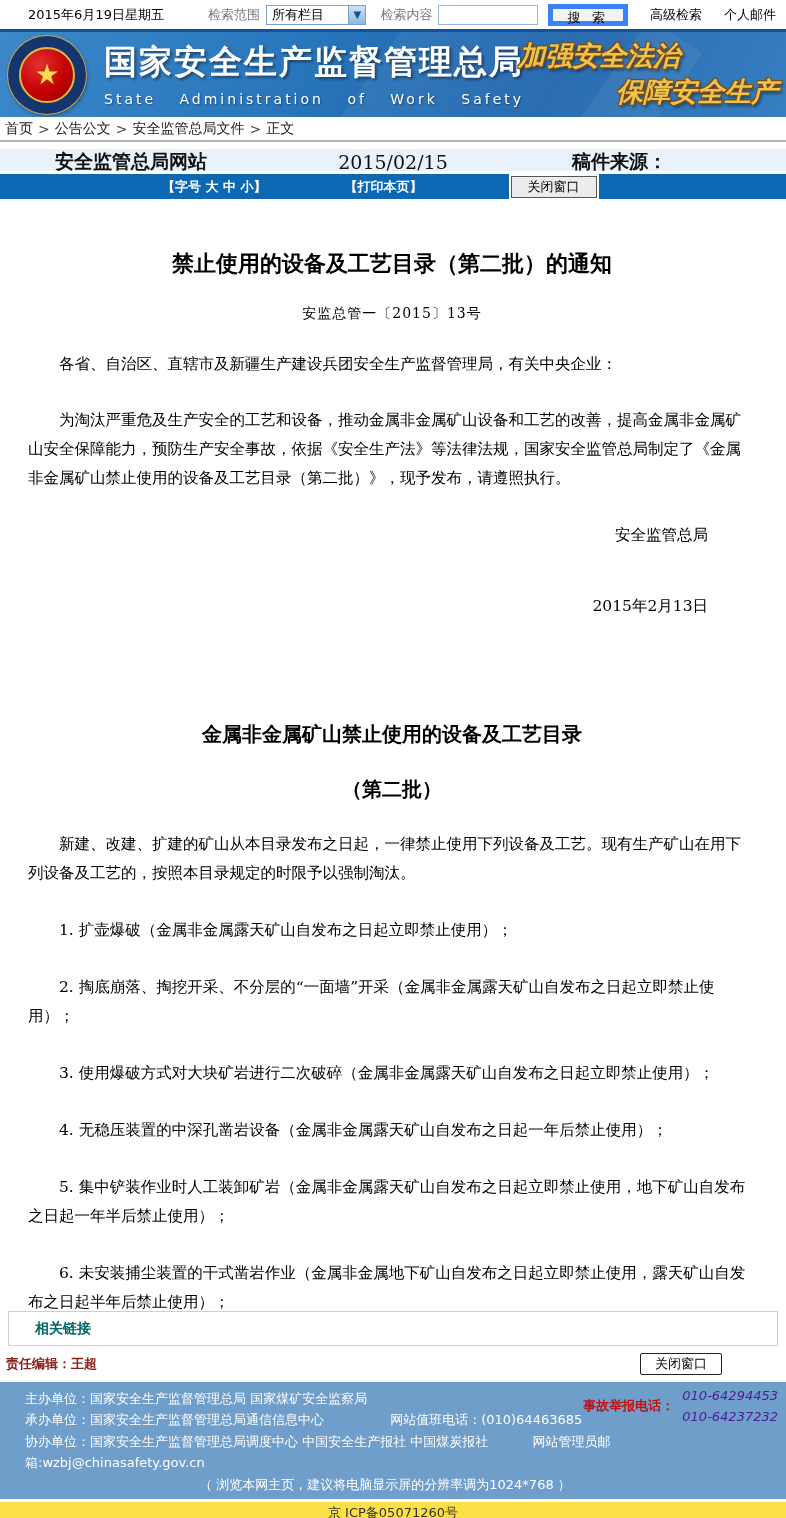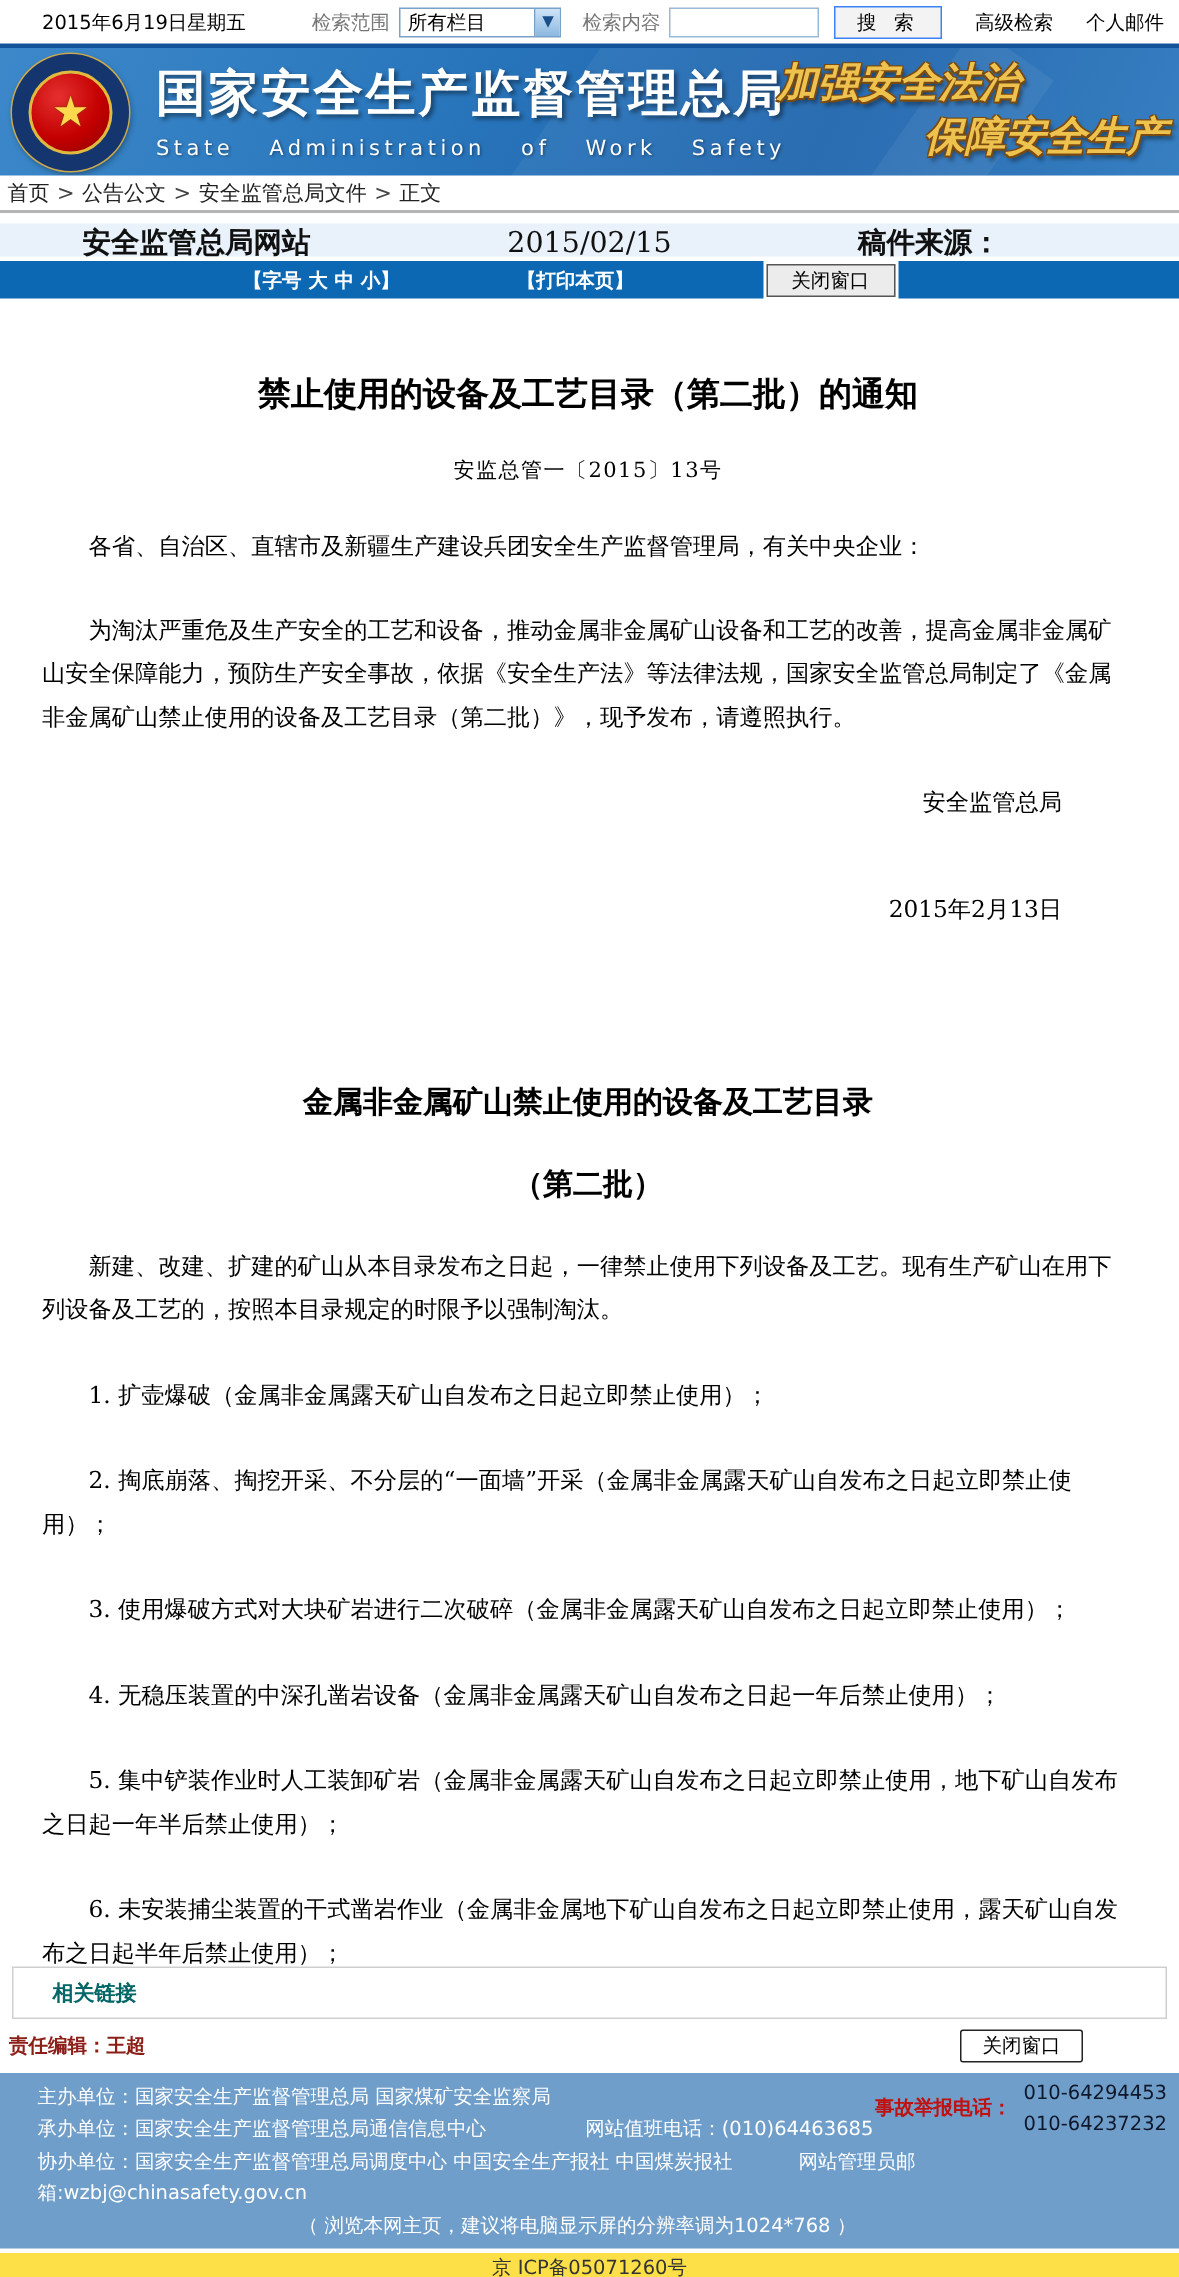--- a/index.html
+++ b/index.html
@@ -11,21 +11,21 @@
   .top-bar { height:29px; display:flex; align-items:center; font-size:13px; color:#000;
              padding:0 10px 0 28px; white-space:nowrap; }
   .top-bar .date { margin-right:30px; }
   .top-bar .lbl { color:#777; margin:0 6px 0 14px; }
   .select-box { width:158px; height:20px; border:1px solid #7aa2c8; background:#fff; display:flex;
                 align-items:center; justify-content:space-between; padding-left:5px; font-size:13px; cursor:default; }
   .select-arrow { width:17px; height:18px; background:linear-gradient(#cfe3f7,#8db8e0); border-left:1px solid #7aa2c8;
                   color:#1a4f8a; font-size:10px; display:flex; align-items:center; justify-content:center; }
   .search-input { width:100px; height:20px; border:1px solid #9ab8d8; background:#fff; font-size:13px; padding:0 3px; }
   .search-btn { height:22px; margin-left:10px; padding:0 14px; font-size:13px; background:#f3f3f3;
-                border:1px solid #3b82f6; letter-spacing:4px; cursor:pointer; }
+                border:5px solid #3b82f6; letter-spacing:4px; cursor:pointer; }
   .top-link { margin-left:22px; color:#000; cursor:pointer; }
 
   
   .banner { height:88px; position:relative; border-top:3px solid #14539c;
             background:linear-gradient(115deg,#3c88c9 0%,#2a77bd 35%,#1d64ad 70%,#2a77bd 100%); overflow:hidden; }
   .banner .streak { position:absolute; width:260px; height:300px; background:rgba(255,255,255,.06);
                     transform:rotate(35deg); top:-80px; }
   .logo { position:absolute; left:8px; top:4px; width:78px; height:78px; border-radius:50%;
           background:#15356e; box-shadow:0 0 0 1px #caa94f, 1px 2px 4px rgba(0,0,0,.4);
           display:flex; align-items:center; justify-content:center; }
@@ -88,21 +88,21 @@
                 padding:1px 14px; cursor:pointer; }
 
   
   .footer { background:#6f9eca; color:#fff; font-size:13px; padding:6px 0 4px 25px;
             position:relative; line-height:21.5px; }
   .footer .row2 span.phone { margin-left:62px; }
   .footer .row3 span.email { margin-left:40px; }
   .footer .row4 { text-align:center; padding-right:41px; }
   .report { position:absolute; right:8px; top:3px; display:flex; align-items:center; }
   .report-label { color:#c01010; font-weight:bold; font-size:13px; margin-right:8px; }
-  .report-nums { text-align:right; color:#0f172a; font-size:13px; line-height:21px; }
+  .report-nums { text-align:right; color:#4c1d95; font-size:13px; line-height:21px;font-style:italic; }
 
   .icp-strip { height:16px; margin-top:3px; background:#fde047; overflow:hidden;
                text-align:center; font-size:13px; color:#333; line-height:22px; }
 </style>
 </head>
 <body>
 
 <div class="page">
 
   <div class="top-bar">

